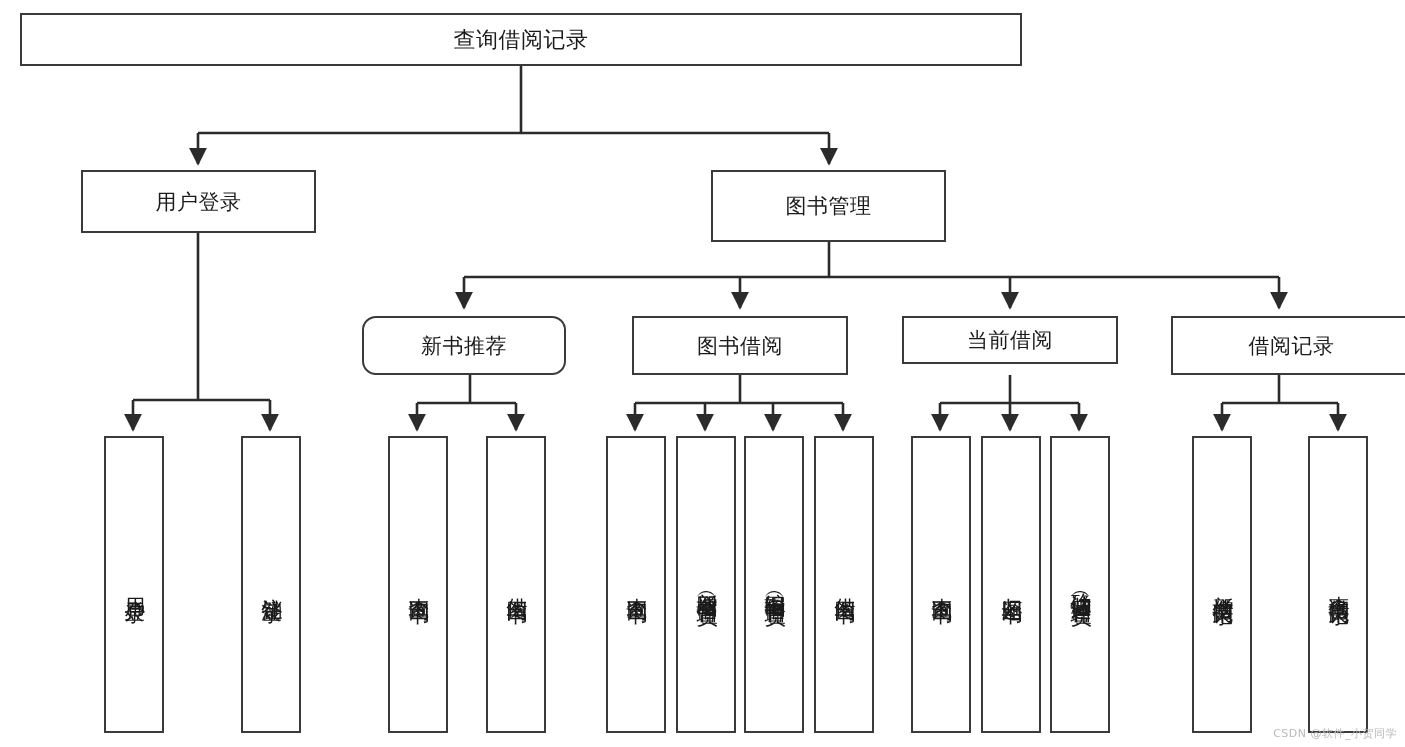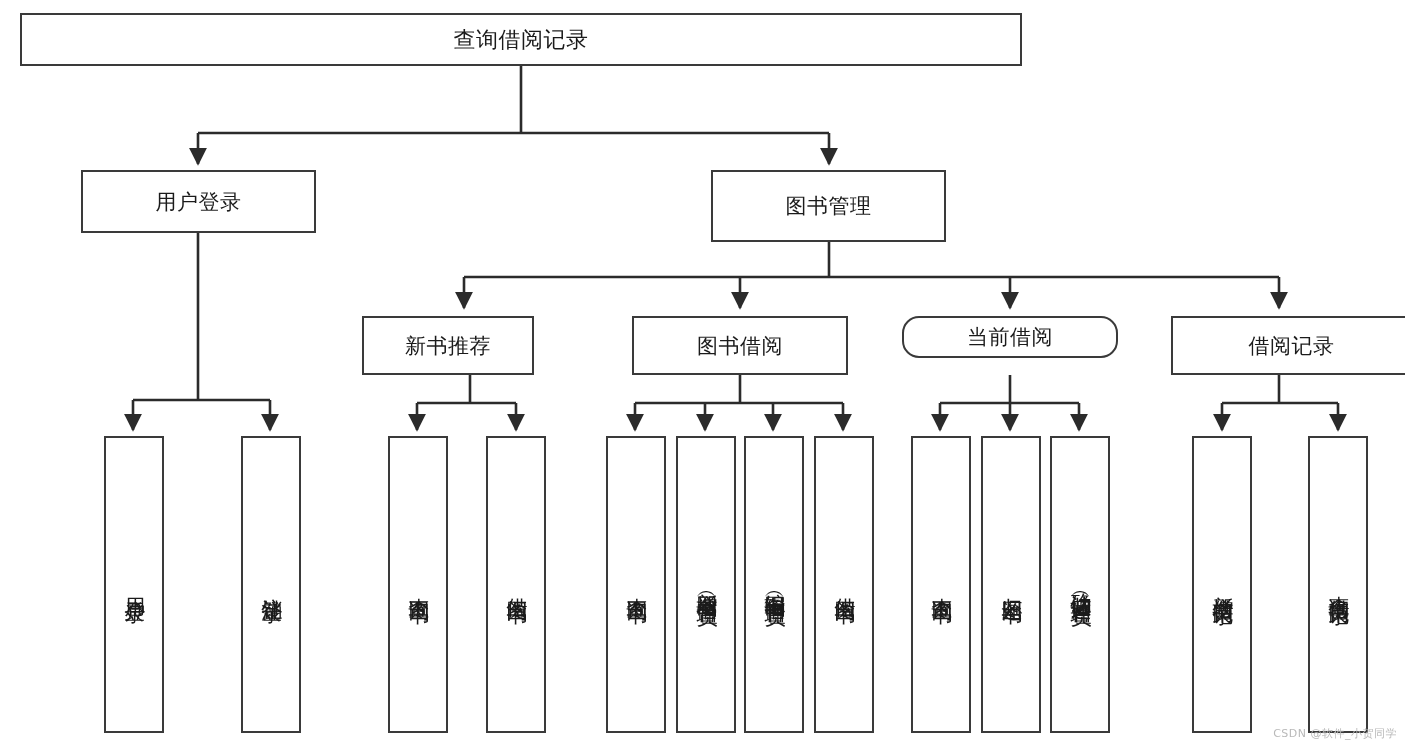--- a/index.html
+++ b/index.html
@@ -130,27 +130,27 @@
     <span>查询借阅记录</span>
   </div>
 
   <div class="node level2" style="left:81px; top:170px; width:235px; height:63px;">
     <span>用户登录</span>
   </div>
   <div class="node level2" style="left:711px; top:170px; width:235px; height:72px;">
     <span>图书管理</span>
   </div>
 
-  <div class="node level3" style="left:362px; top:316px; width:172px; height:59px;">
+  <div class="node level3" style="left:362px; top:316px; width:204px; height:59px;border-radius:14px;">
     <span>新书推荐</span>
   </div>
   <div class="node level3" style="left:632px; top:316px; width:216px; height:59px;">
     <span>图书借阅</span>
   </div>
-  <div class="node level3" style="left:902px; top:316px; width:216px; height:42px;border-radius:17px;">
+  <div class="node level3" style="left:902px; top:316px; width:216px; height:48px;">
     <span>当前借阅</span>
   </div>
   <div class="node level3" style="left:1171px; top:316px; width:241px; height:59px;">
     <span>借阅记录</span>
   </div>
 
   <div class="node leaf" style="left:104px; top:436px; width:60px; height:297px;">
     <span class="vtext">用户登录</span>
   </div>
   <div class="node leaf" style="left:241px; top:436px; width:60px; height:297px;">

